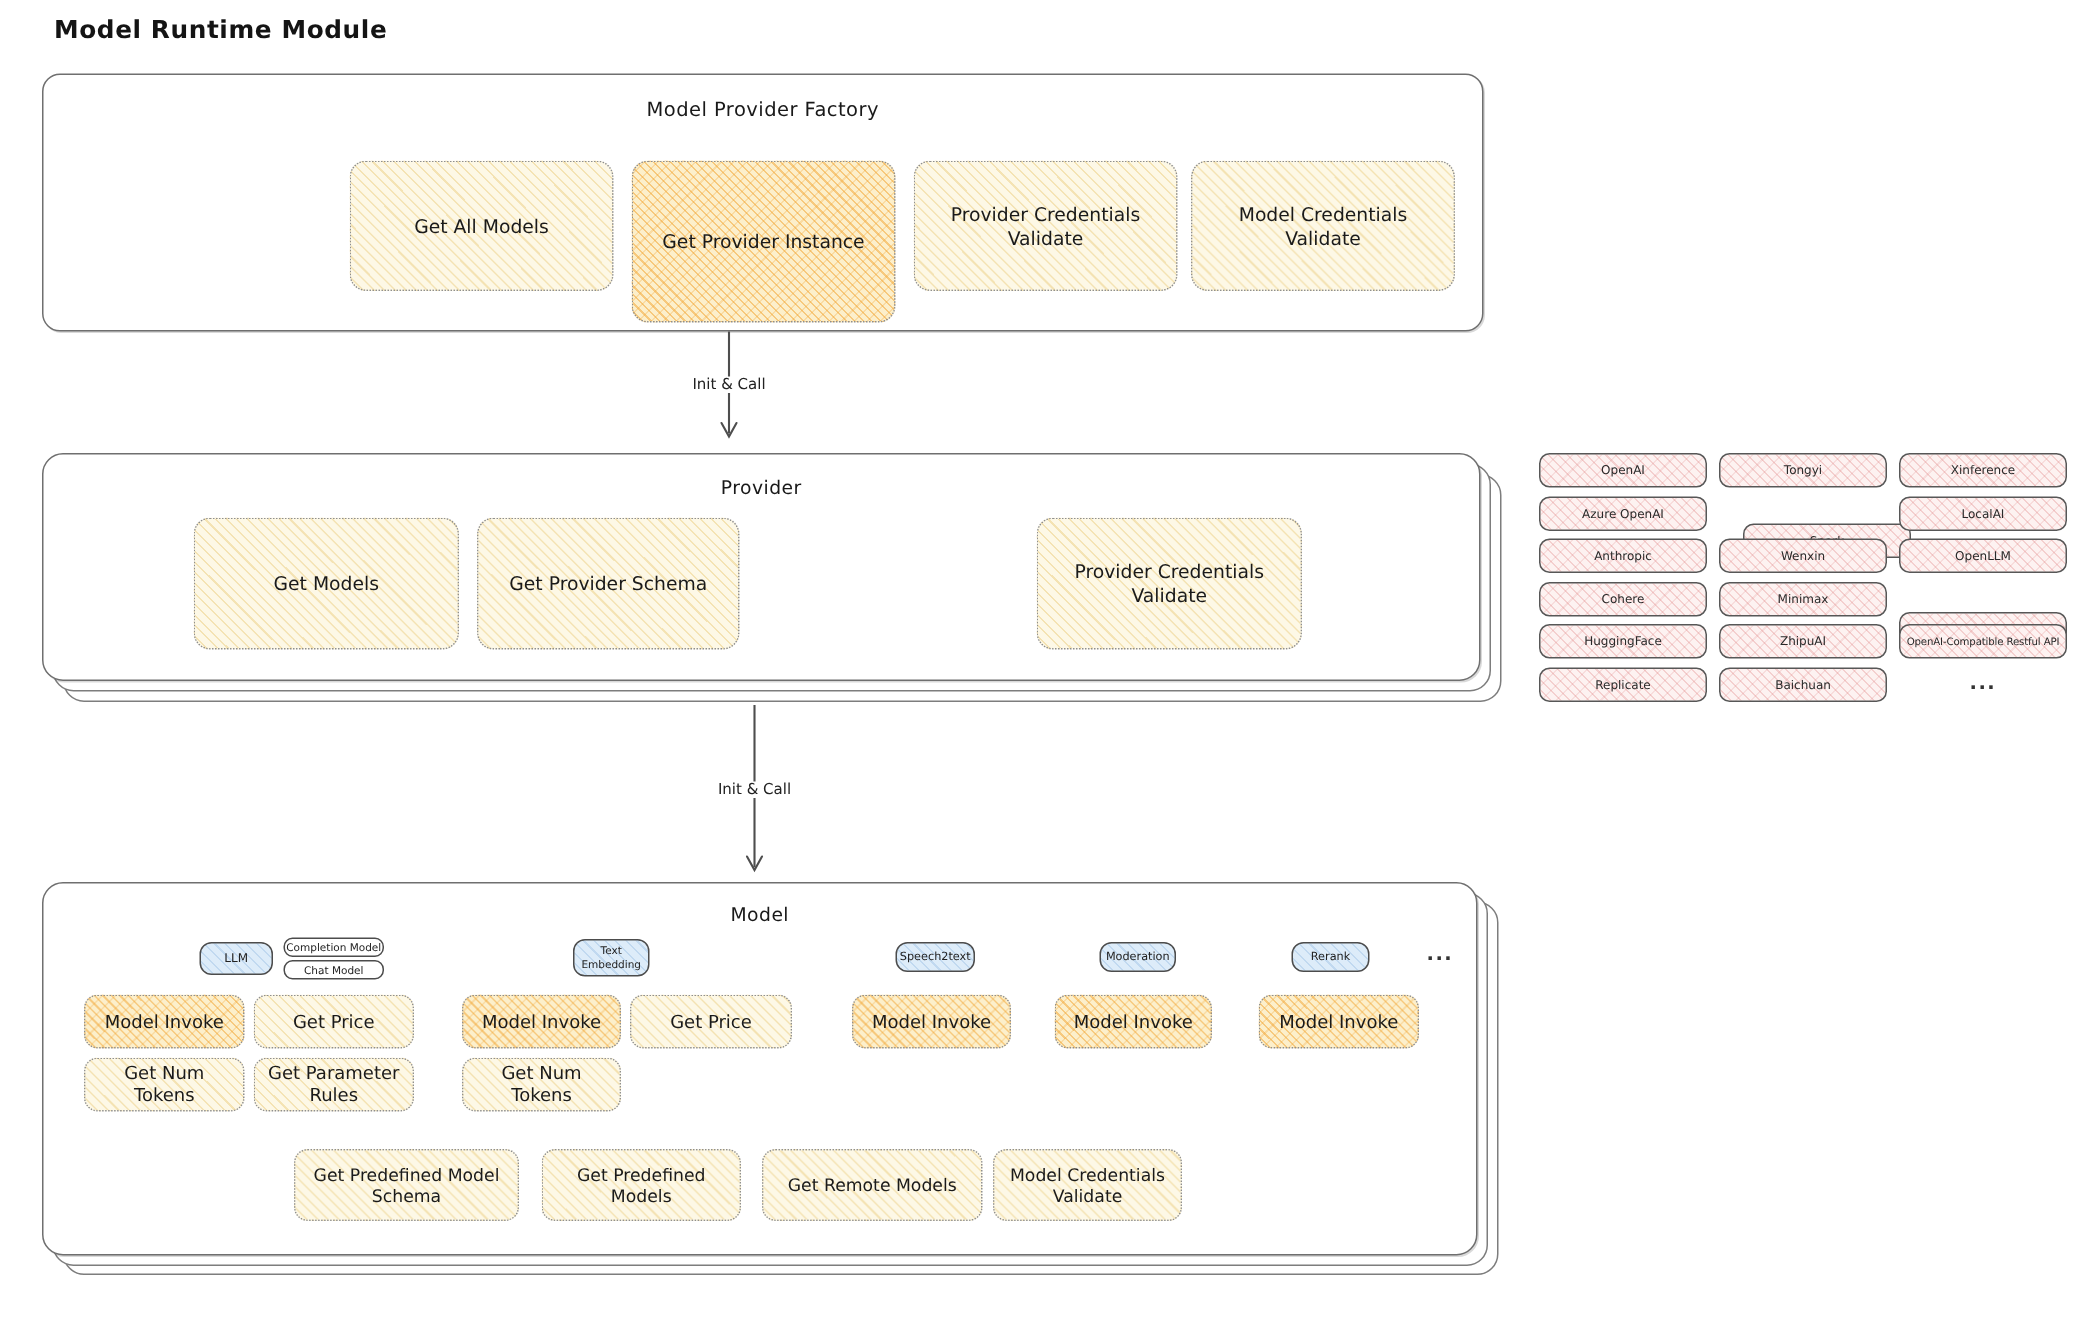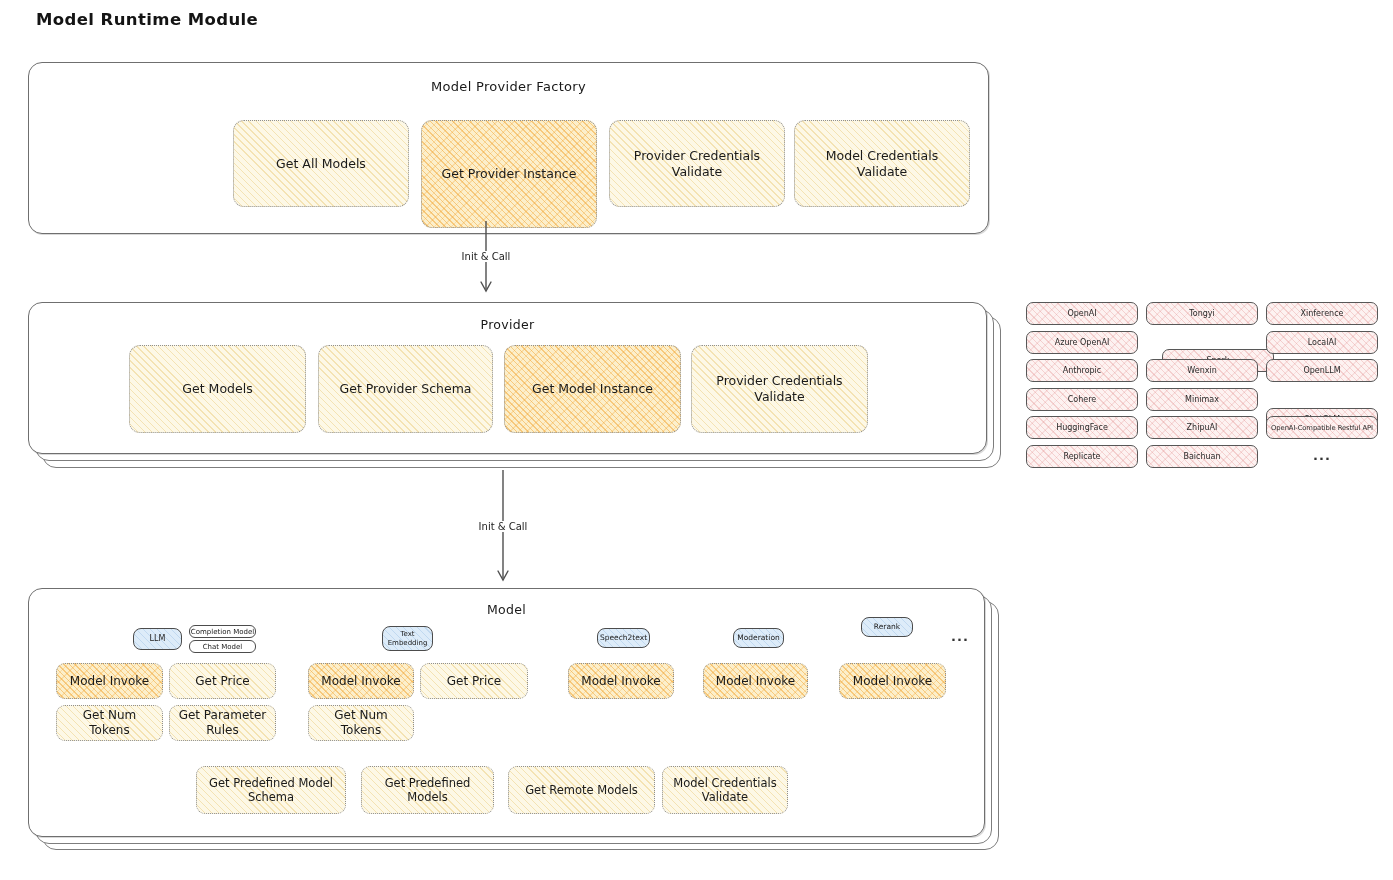--- a/index.html
+++ b/index.html
@@ -67,41 +67,40 @@
   }
   .arrow-svg{position:absolute;overflow:visible;}
 </style>
 </head>
 <body>
 
 <div class="canvas">
 
   <div class="page-title">Model Runtime Module</div>
 
-  <div class="box" style="left:28px;top:62px;width:959px;height:170px;">
+  <div class="box" style="left:28px;top:49px;width:959px;height:170px;border-radius:12px;">
     <div class="box-title">Model Provider Factory</div>
     <div class="btn hatch-cream" style="left:204px;top:57px;width:176px;height:87px;">Get All Models</div>
     <div class="btn hatch-orange" style="left:392px;top:57px;width:176px;height:108px;">Get Provider Instance</div>
     <div class="btn hatch-cream" style="left:580px;top:57px;width:176px;height:87px;">Provider Credentials Validate</div>
     <div class="btn hatch-cream" style="left:765px;top:57px;width:176px;height:87px;">Model Credentials Validate</div>
   </div>
 
   <svg class="arrow-svg" style="left:478px;top:221px;" width="16" height="74">
     <line x1="8" y1="0" x2="8" y2="68" stroke="#4e4e4e" stroke-width="1.4"></line>
     <polyline points="3,61 8,70 13,61" fill="none" stroke="#4e4e4e" stroke-width="1.4" stroke-linecap="round"></polyline>
   </svg>
   <span class="arrow-label" style="left:486px;top:251px;">Init &amp; Call</span>
 
   <div class="stack-layer" style="left:42px;top:316px;width:957px;height:150px;"></div>
   <div class="stack-layer" style="left:35px;top:309px;width:957px;height:150px;"></div>
   <div class="box" style="left:28px;top:302px;width:957px;height:150px;">
     <div class="box-title" style="top:14px;font-size:12.5px;">Provider</div>
     <div class="btn hatch-cream" style="left:100px;top:42px;width:177px;height:88px;">Get Models</div>
     <div class="btn hatch-cream" style="left:289px;top:42px;width:175px;height:88px;">Get Provider Schema</div>
-    <div class="btn hatch-orange" style="left:475px;top:42px;width:177px;height:88px;">Get Model Instance</div>
     <div class="btn hatch-cream" style="left:662px;top:42px;width:177px;height:88px;">Provider Credentials Validate</div>
   </div>
 
   <div class="pill" style="left:1026px;top:302px;">OpenAI</div>
   <div class="pill" style="left:1026px;top:331px;">Azure OpenAI</div>
   <div class="pill" style="left:1026px;top:359px;">Anthropic</div>
   <div class="pill" style="left:1026px;top:388px;">Cohere</div>
   <div class="pill" style="left:1026px;top:416px;">HuggingFace</div>
   <div class="pill" style="left:1026px;top:445px;">Replicate</div>
 
@@ -129,21 +128,21 @@
   <div class="stack-layer" style="left:35px;top:595px;width:955px;height:247px;"></div>
   <div class="box" style="left:28px;top:588px;width:955px;height:247px;">
     <div class="box-title" style="top:13px;font-size:12.5px;">Model</div>
 
     <div class="tab" style="left:104px;top:39px;width:49px;height:22px;">LLM</div>
     <div class="subtab" style="left:160px;top:36px;width:67px;height:13px;">Completion Model</div>
     <div class="subtab" style="left:160px;top:51px;width:67px;height:13px;">Chat Model</div>
     <div class="tab" style="left:353px;top:37px;width:51px;height:25px;font-size:7px;padding:1px 3px;">Text Embedding</div>
     <div class="tab" style="left:568px;top:39px;width:53px;height:20px;font-size:7.5px;">Speech2text</div>
     <div class="tab" style="left:704px;top:39px;width:51px;height:20px;font-size:7.5px;">Moderation</div>
-    <div class="tab" style="left:832px;top:28px;width:52px;height:20px;font-size:7.5px;">Rerank</div>
+    <div class="tab" style="left:832px;top:39px;width:52px;height:20px;font-size:7.5px;">Rerank</div>
     <div class="more-dots" style="left:922px;top:40px;">...</div>
 
     <div class="btn btn-sm hatch-orange" style="left:27px;top:74px;width:107px;height:36px;">Model Invoke</div>
     <div class="btn btn-sm hatch-cream" style="left:140px;top:74px;width:107px;height:36px;">Get Price</div>
     <div class="btn btn-sm hatch-orange" style="left:279px;top:74px;width:106px;height:36px;">Model Invoke</div>
     <div class="btn btn-sm hatch-cream" style="left:391px;top:74px;width:108px;height:36px;">Get Price</div>
     <div class="btn btn-sm hatch-orange" style="left:539px;top:74px;width:106px;height:36px;">Model Invoke</div>
     <div class="btn btn-sm hatch-orange" style="left:674px;top:74px;width:105px;height:36px;">Model Invoke</div>
     <div class="btn btn-sm hatch-orange" style="left:810px;top:74px;width:107px;height:36px;">Model Invoke</div>
 

